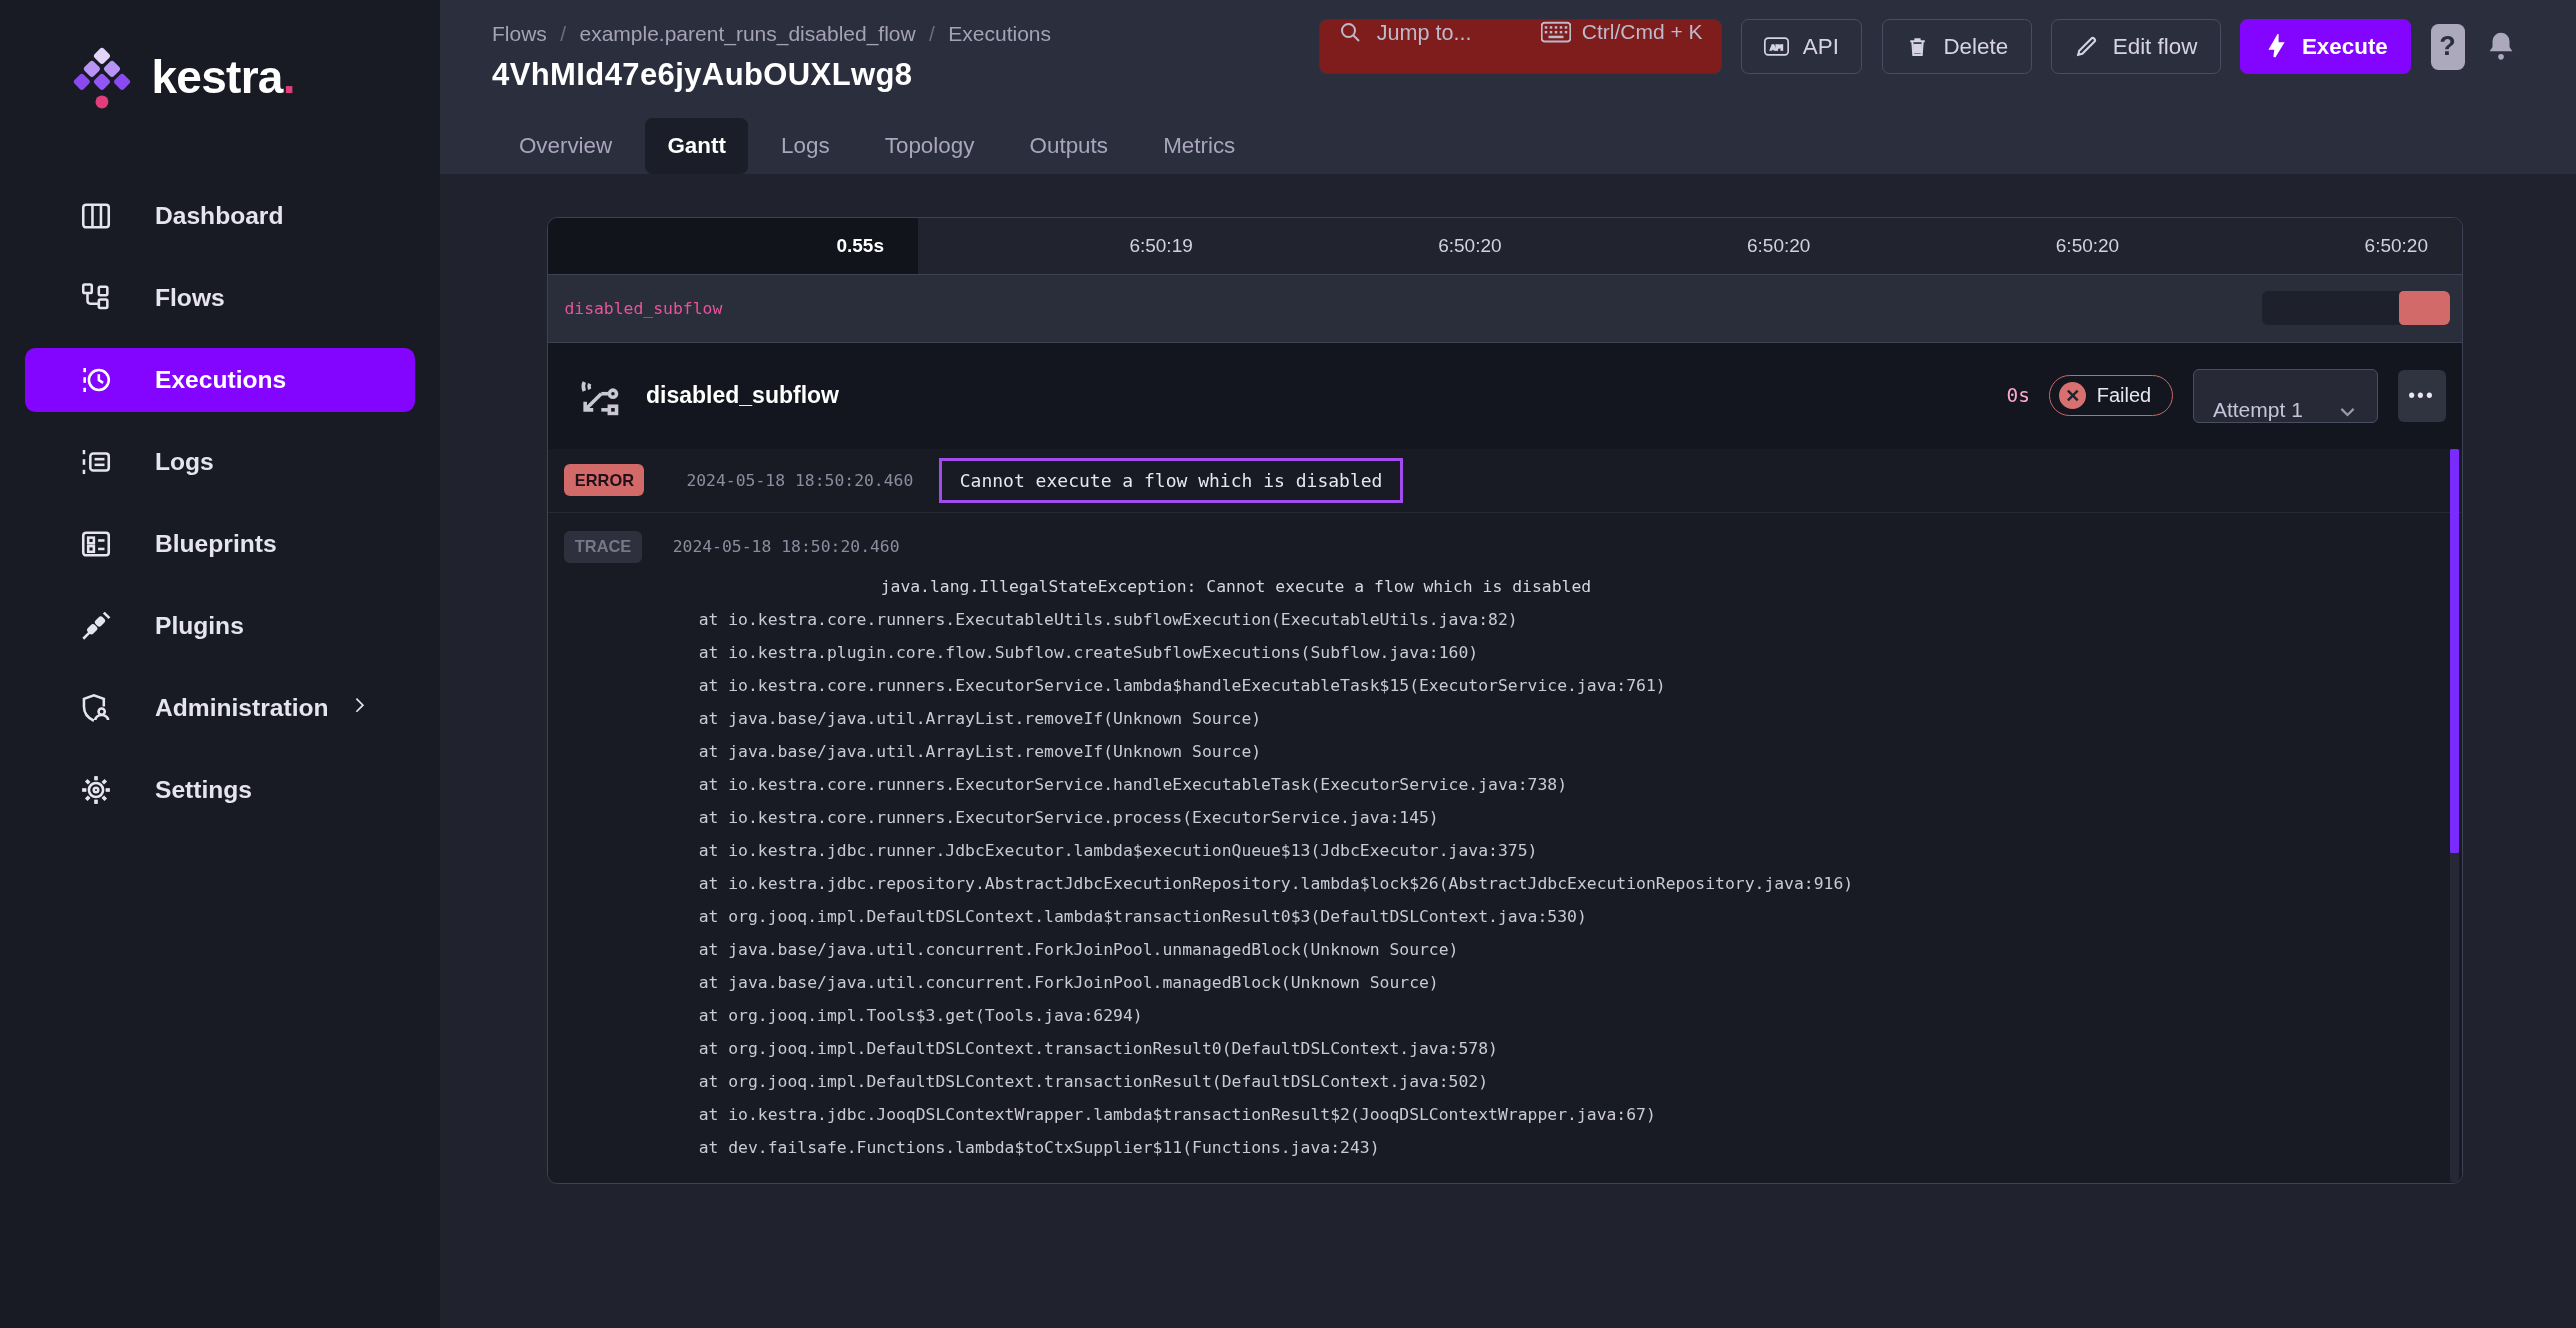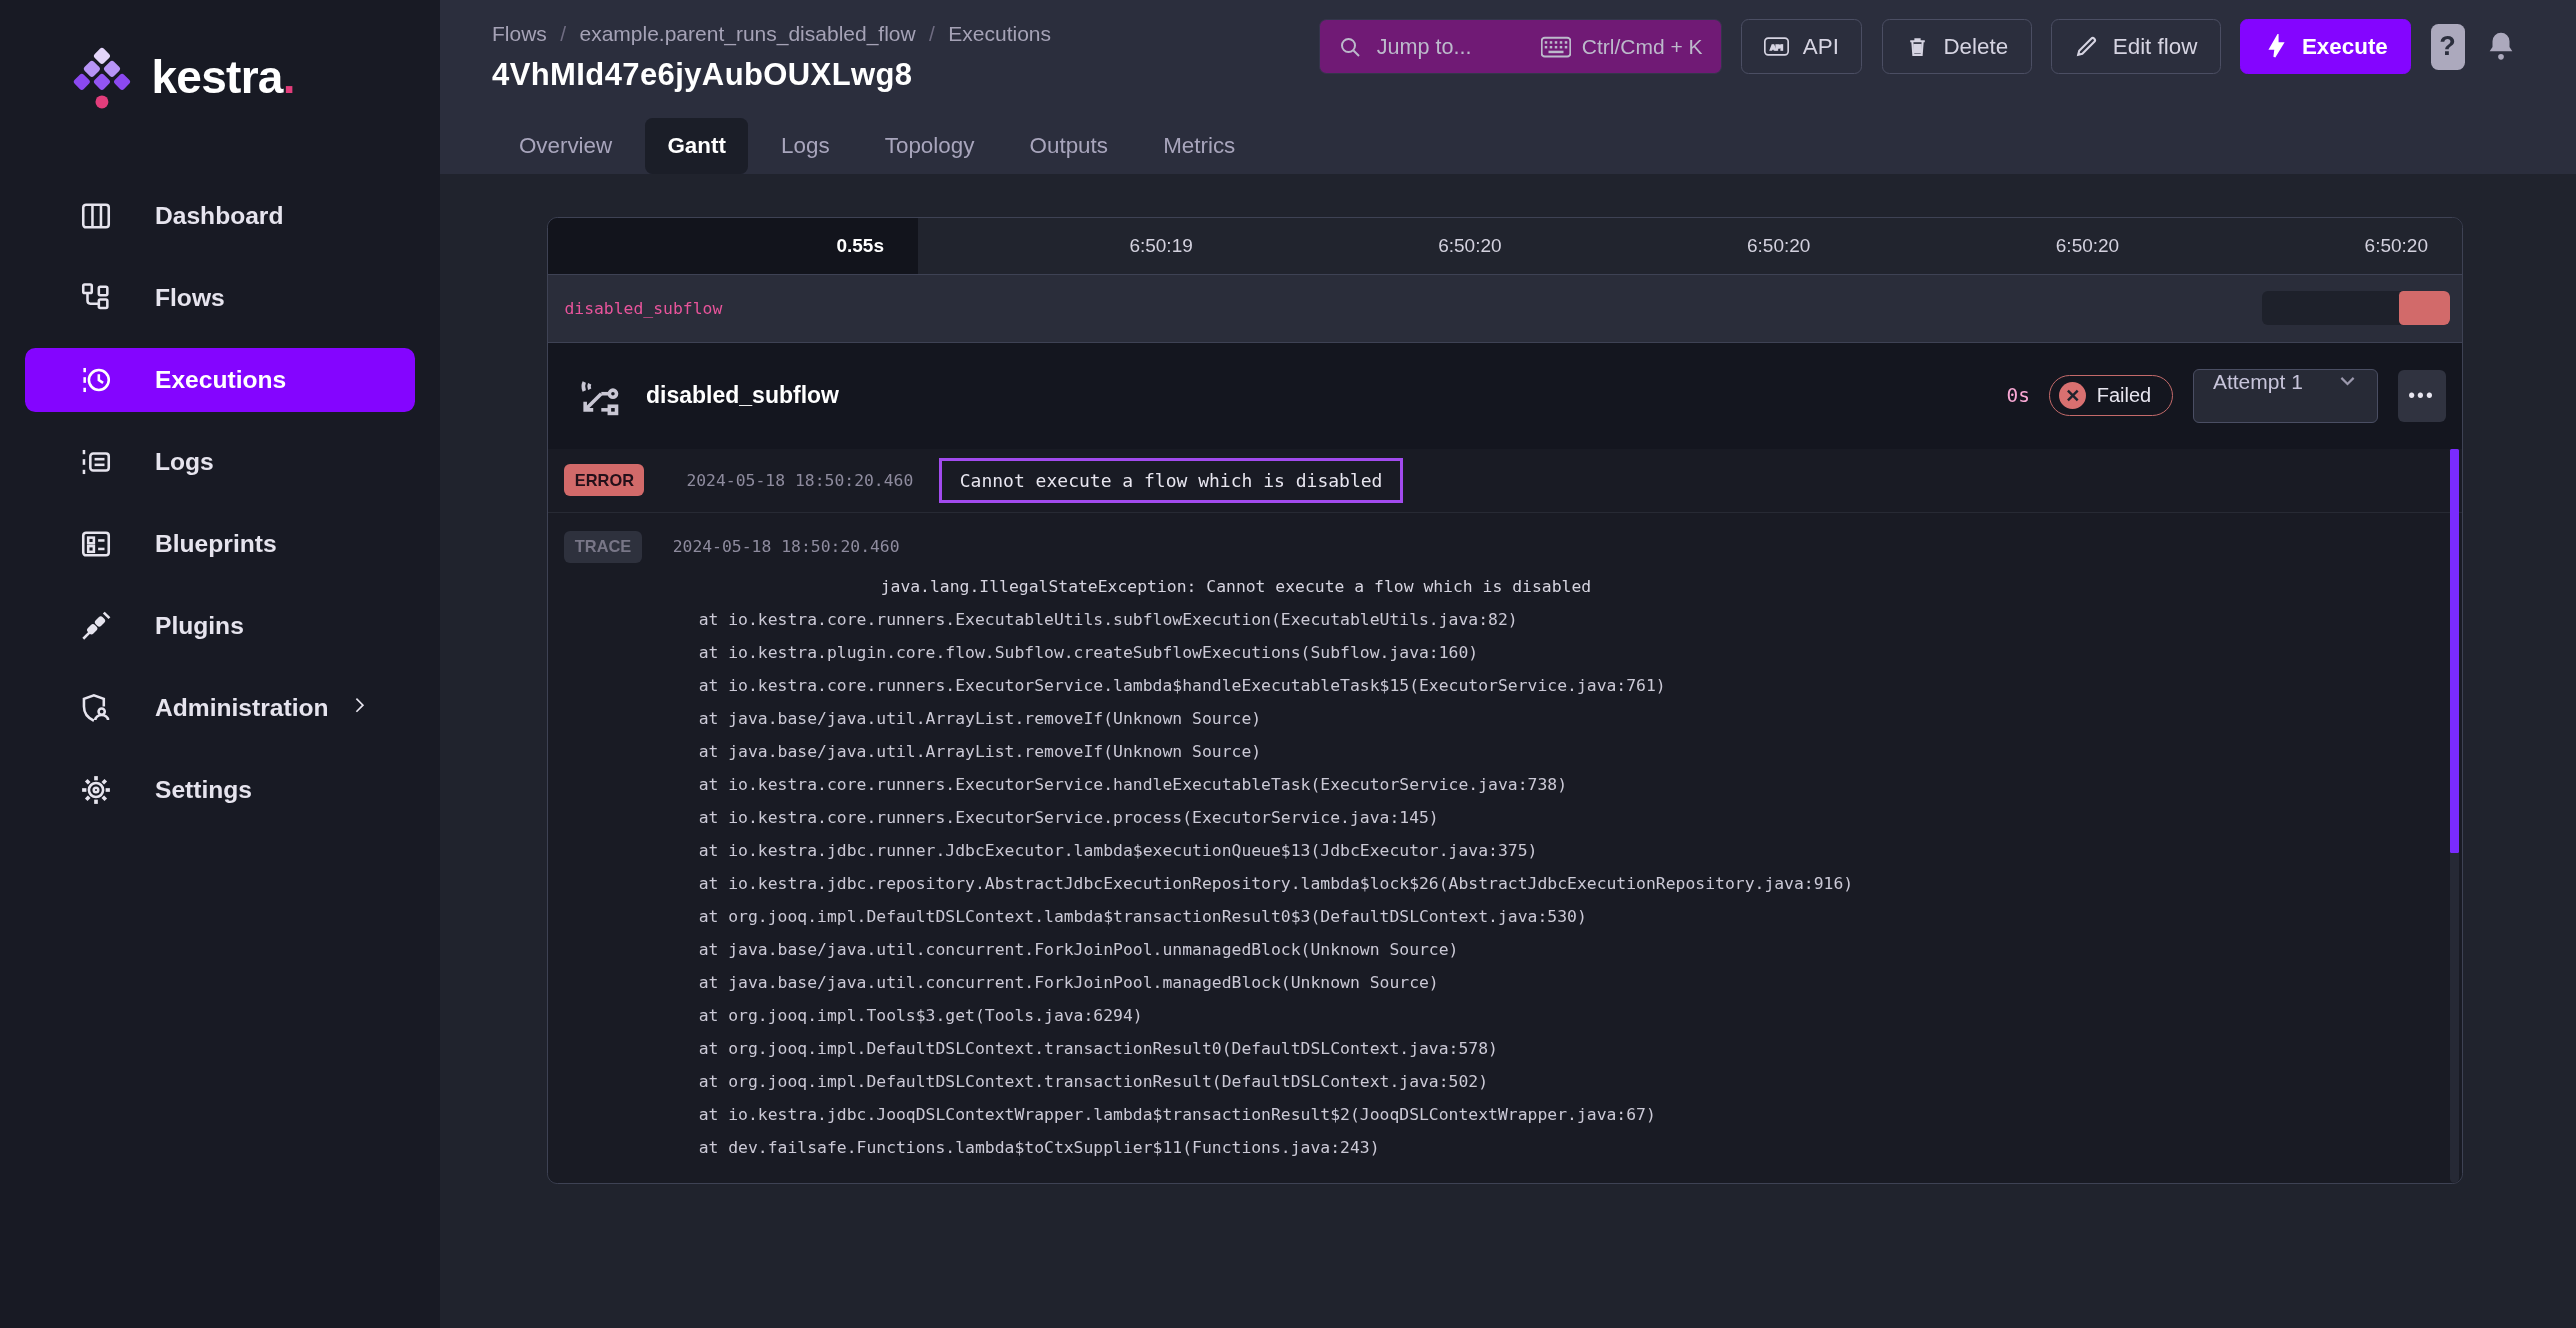--- a/index.html
+++ b/index.html
@@ -22,22 +22,22 @@
   .nav-chevron svg { width:22.4px; height:22.4px; }
 
   
   .main { flex:1; display:flex; flex-direction:column; background:#20232D; }
   .topbar { background:#2B2E3D; padding:19.4px 58px 0 52px; }
   .topbar-row { display:flex; justify-content:space-between; align-items:flex-start; }
   .crumbs { color:#A5A2B6; font-size:21px; display:flex; gap:13.4px; margin-top:3px; }
   .crumb-sep { color:#6F6C82; }
   .page-title { color:#FFFFFF; font-size:31px; font-weight:bold; margin-top:10.4px; letter-spacing:0.4px; }
   .controls { display:flex; align-items:center; gap:19.4px; }
-  .search { width:403px; height:55px; background:#701a75; border:1.5px solid #33364A; border-radius:7.5px;
-    display:flex; align-items:center; padding:0 18px; gap:15px; }
+  .search { width:403px; height:55px; background:#7f1d1d; border:1.5px solid #33364A; border-radius:7.5px;
+    display:flex; align-items:flex-start; padding:0 18px; gap:15px; }
   .search .ph { color:#BCBACB; font-size:21.6px; flex:1; }
   .search .kbd { color:#BCBACB; font-size:21px; display:flex; align-items:center; gap:10.4px; }
   .btn { height:55px; border:1.5px solid #4B4E63; border-radius:7.5px; background:transparent;
     color:#D6D4E2; font-size:22.4px; display:flex; align-items:center; gap:13.4px; padding:0 22.4px; cursor:pointer;
     font-family:"Liberation Sans", sans-serif; }
   .btn svg { width:25px; height:25px; stroke:#D6D4E2; fill:none; stroke-width:2; }
   .btn.exec { background:#8405FF; border-color:#8405FF; color:#FFFFFF; font-weight:bold; }
   .btn.exec svg { stroke:#FFFFFF; fill:#FFFFFF; }
   .icon-help { width:34px; height:46px; background:#ACA9BD; border-radius:7.5px; color:#2B2E3D;
     font-size:27px; font-weight:bold; display:flex; align-items:center; justify-content:center; cursor:pointer; }
@@ -65,21 +65,21 @@
   .task-head svg.task-ic { width:43px; height:43px; stroke:#C9C7D4; fill:none; stroke-width:2; }
   .task-name { color:#FFFFFF; font-size:23px; font-weight:bold; margin-left:25px; }
   .task-right { margin-left:auto; display:flex; align-items:center; gap:19.4px; }
   .dur { font-family:"DejaVu Sans Mono", monospace; font-size:19.4px; color:#f9a8d4; }
   .pill { border:1.5px solid #C46A6A; border-radius:745px; display:flex; align-items:center; gap:10.4px;
     padding:6px 21px 6px 9px; cursor:pointer; }
   .pill .dot { width:27px; height:27px; border-radius:50%; background:#D97070; color:#20232D;
     font-size:18px; font-weight:bold; display:flex; align-items:center; justify-content:center; }
   .pill .txt { color:#E7E5EF; font-size:20px; }
   .select { border:1.5px solid #4A4E63; background:#272A36; border-radius:6px; height:54px;
-    display:flex; align-items:flex-start; gap:34px; padding:0 19.4px; cursor:pointer; }
+    display:flex; align-items:flex-end; gap:34px; padding:0 19.4px; cursor:pointer; }
   .select .txt { color:#C7C4DA; font-size:21px; }
   .select svg { width:21px; height:21px; stroke:#9B98AD; fill:none; stroke-width:2.5; }
   .menu-btn { width:48px; height:52px; background:#303340; border-radius:6px; color:#E8E6F0;
     display:flex; align-items:center; justify-content:center; font-size:19.4px; letter-spacing:2.2px; cursor:pointer; }
 
   .logs { flex:1; background:#191B24; position:relative; }
   .log-row-error { height:64px; display:flex; align-items:center; padding-left:16.4px;
     border-bottom:0.7px solid #272A34; }
   .badge { font-size:16.4px; font-weight:bold; padding:6.7px 10.4px; border-radius:6px; flex:0 0 auto;
     font-family:"Liberation Sans", sans-serif; }

